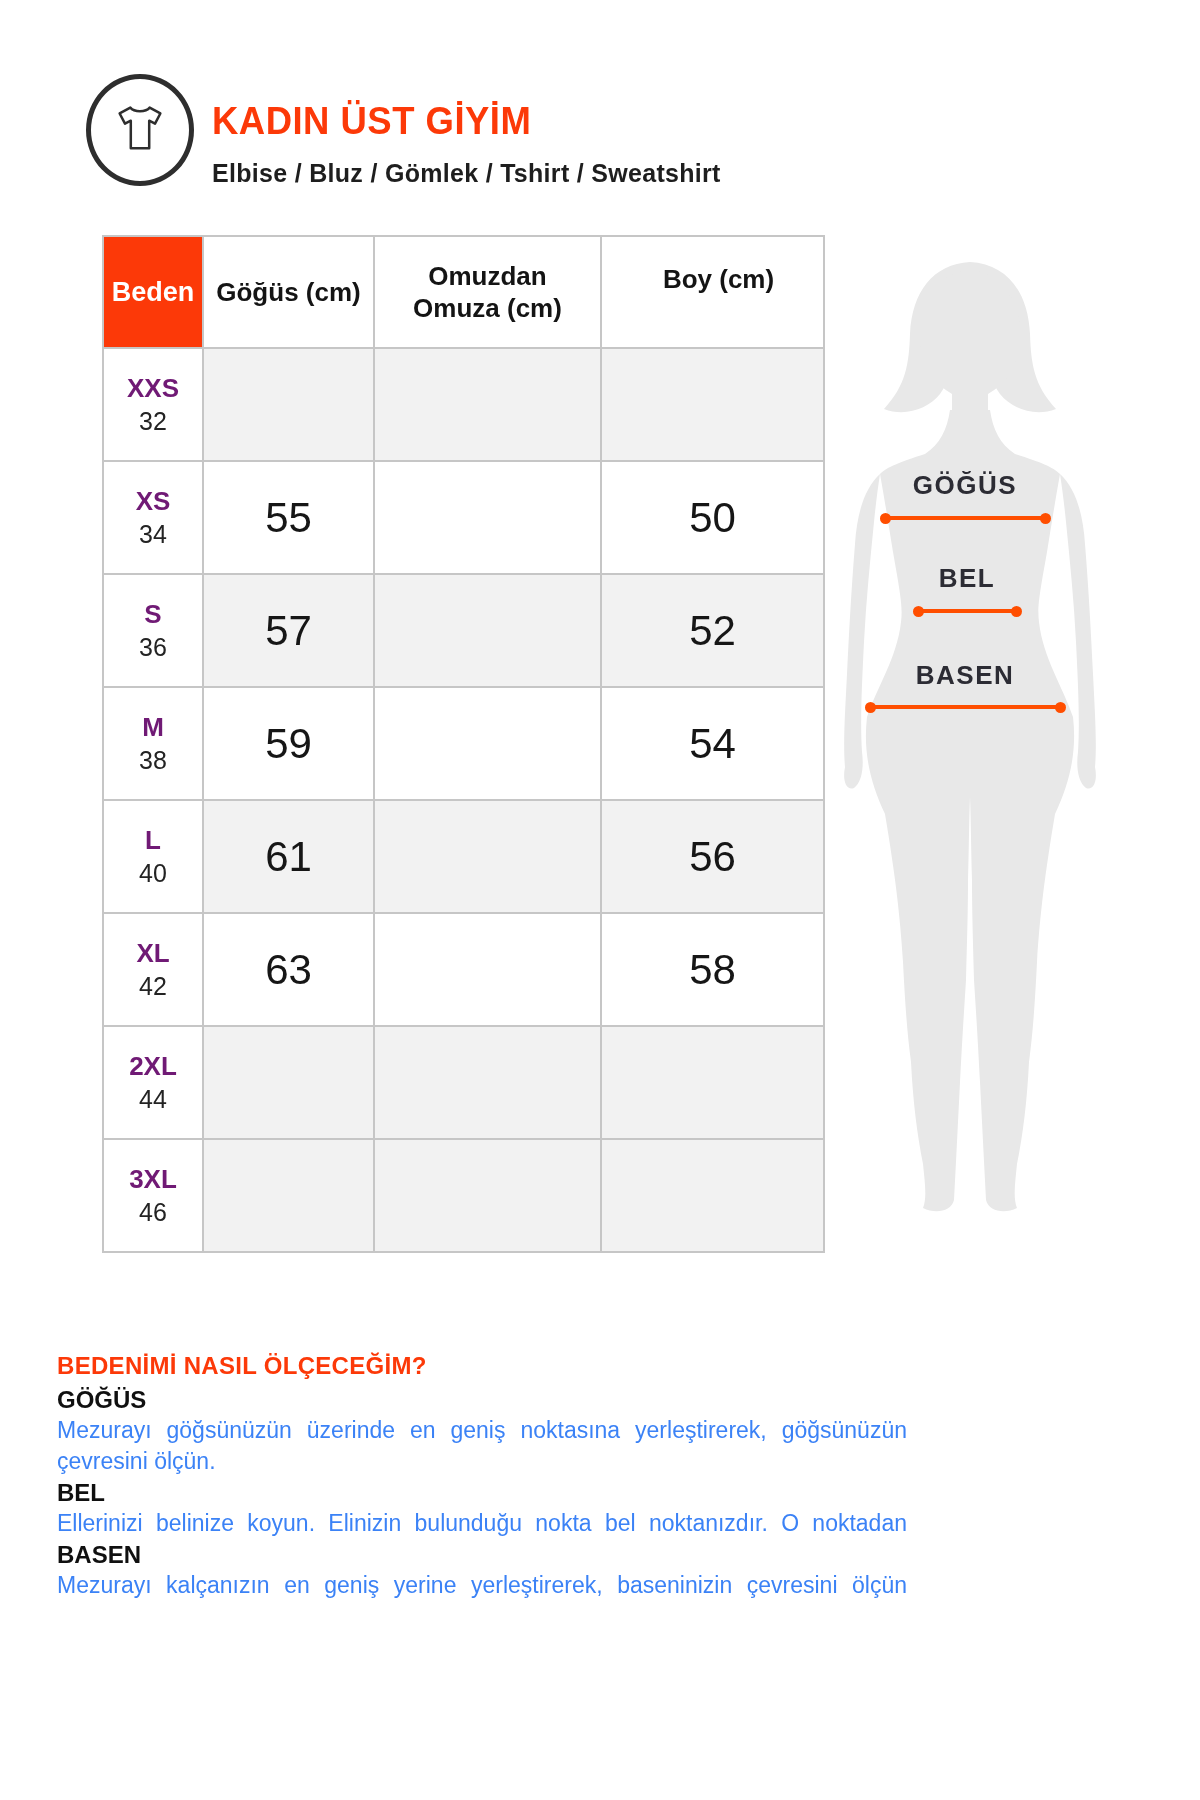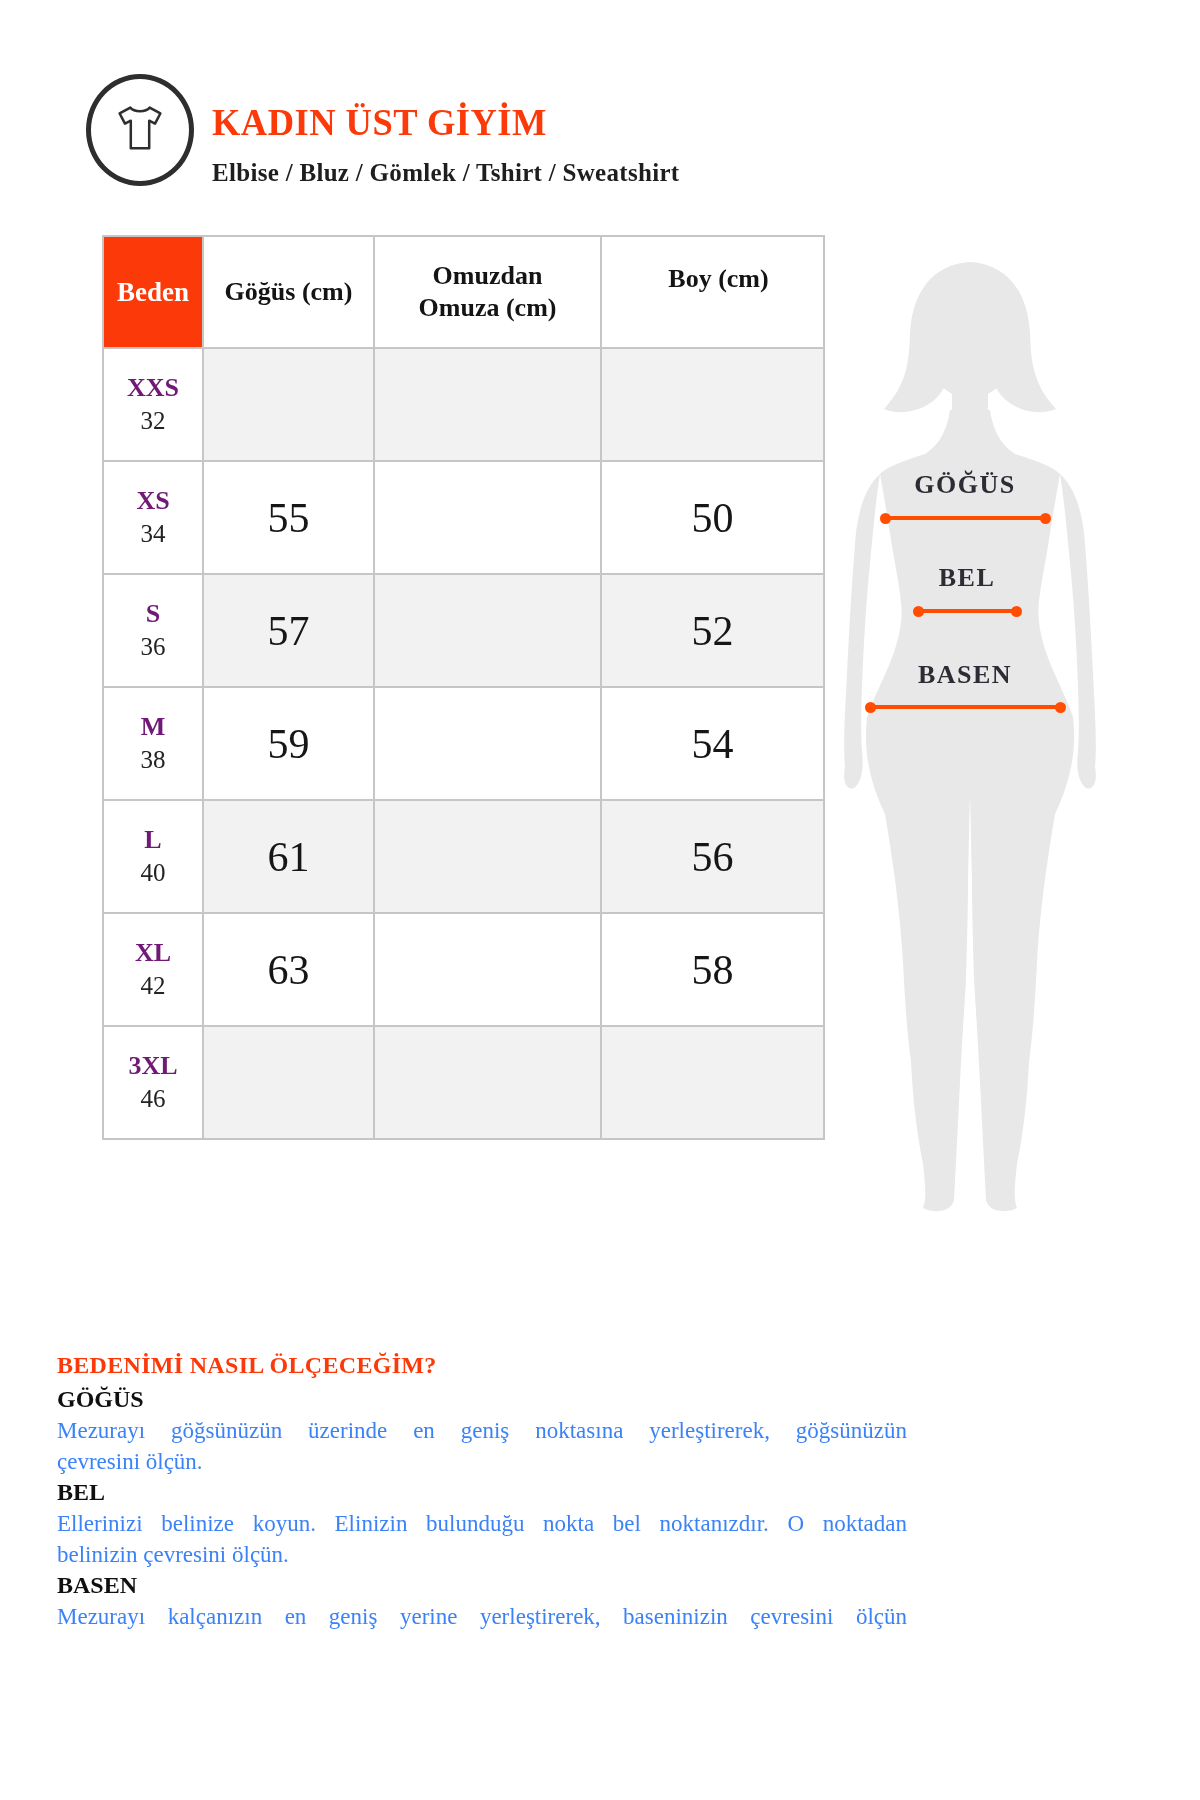--- a/index.html
+++ b/index.html
@@ -1,19 +1,19 @@
 <!DOCTYPE html>
 <html><head>
 <meta charset="utf-8">
 <style>
   * { margin:0; padding:0; box-sizing:border-box; }
   body { background:#ffffff; }
   #canvas {
     position:relative; width:1200px; height:1800px; background:#ffffff;
-    font-family:Liberation Serif, serif; overflow:hidden;
+    font-family:Liberation Sans, sans-serif; overflow:hidden;
   }
 
   
   .logo-circle {
     position:absolute; left:86px; top:74px; width:108px; height:112px;
     border:5px solid #2e2e2e; border-radius:50%;
     display:flex; align-items:center; justify-content:center; background:#fff;
   }
   .page-title {
     position:absolute; left:212px; top:100px;
@@ -146,20 +146,29 @@
         <td class="val">56</td>
       </tr>
       <tr>
         <td class="size-cell">
           <div class="sz">XL</div>
           <div class="snum">42</div>
         </td>
         <td class="val">63</td>
         <td class="val"></td>
         <td class="val">58</td>
+      </tr>
+      <tr class="gray">
+        <td class="size-cell">
+          <div class="sz">2XL</div>
+          <div class="snum">44</div>
+        </td>
+        <td class="val"></td>
+        <td class="val"></td>
+        <td class="val"></td>
       </tr>
       <tr class="gray">
         <td class="size-cell">
           <div class="sz">3XL</div>
           <div class="snum">46</div>
         </td>
         <td class="val"></td>
         <td class="val"></td>
         <td class="val"></td>
       </tr>
@@ -227,19 +236,18 @@
 
   <div class="howto">
     <div class="ht-title">BEDENİMİ NASIL ÖLÇECEĞİM?</div>
 
     <div class="ht-h">GÖĞÜS</div>
     <div class="ht-line full">Mezurayı göğsünüzün üzerinde en geniş noktasına yerleştirerek, göğsünüzün</div>
     <div class="ht-line">çevresini ölçün.</div>
 
     <div class="ht-h">BEL</div>
     <div class="ht-line full">Ellerinizi belinize koyun. Elinizin bulunduğu nokta bel noktanızdır. O noktadan</div>
-    <div class="ht-line">belinizin çevresini ölçün.</div>
 
     <div class="ht-h">BASEN</div>
     <div class="ht-line full">Mezurayı kalçanızın en geniş yerine yerleştirerek, baseninizin çevresini ölçün</div>
   </div>
 
 </div>
 
 </body></html>

